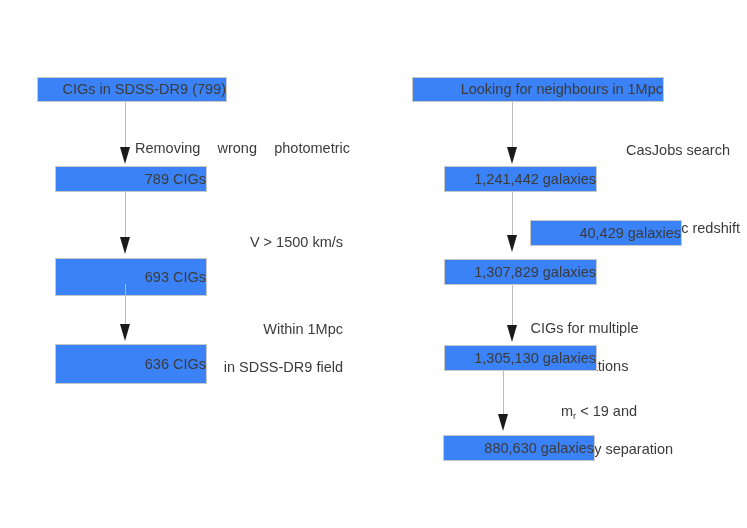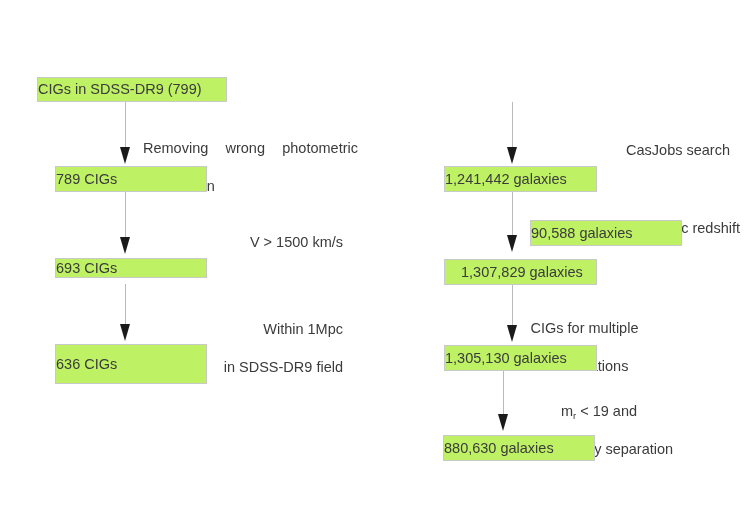--- a/index.html
+++ b/index.html
@@ -16,27 +16,27 @@
   }
   #canvas {
     position: relative;
     width: 747px;
     height: 528px;
   }
   .node {
     position: absolute;
     box-sizing: border-box;
     border: 1px solid #c9c9c9;
-    background: #bef264;
+    background: #3b82f6;
     font-size: 14.5px;
     line-height: 1;
     color: #3b3b3b;
     display: flex;
     align-items: center;
-    justify-content: flex-start;
+    justify-content: flex-end;
     white-space: nowrap;
   }
   .edge-line {
     position: absolute;
     width: 1px;
     background: #b9b9b9;
   }
   .arrow-head {
     position: absolute;
     width: 0;
@@ -67,69 +67,72 @@
 <body>
 
 <div id="canvas">
 
   <div class="node" style="left:37px; top:77px; width:190px; height:25px;">
     <span>CIGs in SDSS-DR9 (799)</span>
   </div>
 
   <div class="edge-line" style="left:125px; top:102px; height:46px;"></div>
   <div class="arrow-head" style="left:120px; top:147px;"></div>
-  <div class="edge-label lbl-just" style="left:143px; top:120px; width:215px;">
+  <div class="edge-label lbl-just" style="left:135px; top:120px; width:215px;">
     <span class="ln1">Removing wrong photometric</span>
     <span class="ln2">information</span>
   </div>
 
   <div class="node" style="left:55px; top:166px; width:152px; height:26px;">
     <span>789 CIGs</span>
   </div>
 
   <div class="edge-line" style="left:125px; top:192px; height:46px;"></div>
   <div class="arrow-head" style="left:120px; top:237px;"></div>
   <div class="edge-label lbl-left" style="left:143px; top:214px; width:200px;">
     <span>V &gt; 1500 km/s</span>
   </div>
 
-  <div class="node" style="left:55px; top:258px; width:152px; height:20px;">
+  <div class="node" style="left:55px; top:258px; width:152px; height:38px;">
     <span>693 CIGs</span>
   </div>
 
   <div class="edge-line" style="left:125px; top:284px; height:42px;"></div>
   <div class="arrow-head" style="left:120px; top:324px;"></div>
   <div class="edge-label lbl-left" style="left:143px; top:301px; width:200px;">
     <span style="display:block;">Within 1Mpc</span>
     <span style="display:block;">in SDSS-DR9 field</span>
   </div>
 
   <div class="node" style="left:55px; top:344px; width:152px; height:40px;">
     <span>636 CIGs</span>
   </div>
 
+  <div class="node" style="left:412px; top:77px; width:252px; height:25px;">
+    <span>Looking for neighbours in 1Mpc</span>
+  </div>
 
   <div class="edge-line" style="left:512px; top:102px; height:46px;"></div>
   <div class="arrow-head" style="left:507px; top:147px;"></div>
   <div class="edge-label lbl-left" style="left:530px; top:122px; width:200px;">
     <span>CasJobs search</span>
   </div>
 
   <div class="node" style="left:444px; top:166px; width:153px; height:26px;">
     <span>1,241,442 galaxies</span>
   </div>
 
   <div class="edge-line" style="left:512px; top:192px; height:44px;"></div>
   <div class="arrow-head" style="left:507px; top:235px;"></div>
   <div class="edge-label lbl-left" style="left:530px; top:200px; width:210px;">
     <span>Spectroscopic redshift</span>
   </div>
 
   <div class="node" style="left:530px; top:220px; width:152px; height:26px;">
-    <span>90,588 galaxies</span>
+    <span>40,429 galaxies</span>
   </div>
 
   <div class="node" style="left:444px; top:259px; width:153px; height:26px;padding-left:16px;">
     <span>1,307,829 galaxies</span>
   </div>
 
   <div class="edge-line" style="left:512px; top:285px; height:42px;"></div>
   <div class="arrow-head" style="left:507px; top:325px;"></div>
   <div class="edge-label lbl-center" style="left:521px; top:300px; width:127px;">
     <span style="display:block;">CIGs for multiple</span>

